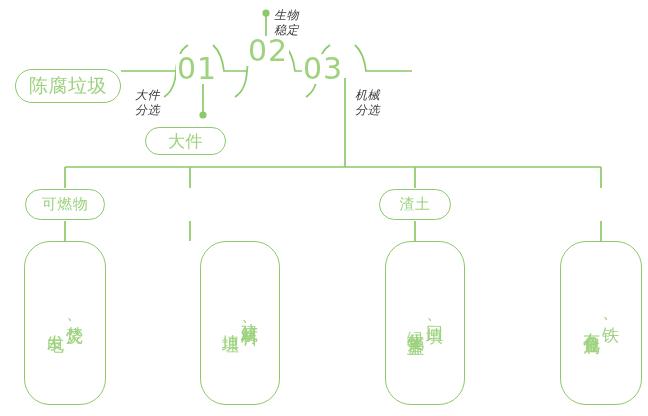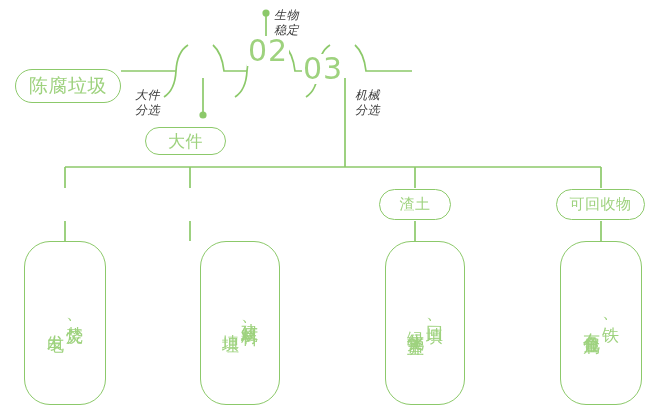--- a/index.html
+++ b/index.html
@@ -135,39 +135,40 @@
       <path d="M190 221 V241"></path>
       <path d="M415 221 V241"></path>
       <path d="M601 221 V241"></path>
     </g>
   </svg>
 
   <div class="pill pill-main" style="left:15px; top:54px; width:106px; height:34px;margin-top:15px;">
     <span>陈腐垃圾</span>
   </div>
 
+  <div class="stepnum" style="left:176px; top:54px;">01</div>
   <div class="stepnum" style="left:247px; top:36px;">02</div>
   <div class="stepnum" style="left:302px; top:54px;">03</div>
 
   <div class="sidelabel" style="left:135px; top:88px; text-align:left;">大件
 分选</div>
   <div class="sidelabel" style="left:274px; top:8px; text-align:left;">生物
 稳定</div>
   <div class="sidelabel" style="left:355px; top:88px; text-align:center;">机械
 分选</div>
 
   <div class="pill pill-small" style="left:145px; top:127px; width:81px; height:28px;">
     <span>大件</span>
   </div>
 
+  <div class="pill pill-branch" style="left:25px; top:189px; width:80px; height:31px;">
+    <span>可燃物</span>
+  </div>
   <div class="pill pill-branch" style="left:379px; top:189px; width:72px; height:31px;">
     <span>渣土</span>
-  </div>
-  <div class="pill pill-branch" style="left:556px; top:189px; width:89px; height:31px;">
-    <span>可回收物</span>
   </div>
 
   <div class="vbox" style="left:24px; top:241px; width:82px; height:164px;">
     <span class="vcol">焚烧、</span>
     <span class="vcol">发电</span>
   </div>
 
   <div class="vbox" style="left:200px; top:241px; width:80px; height:164px;">
     <span class="vcol">建筑材料、</span>
     <span class="vcol">填埋</span>

